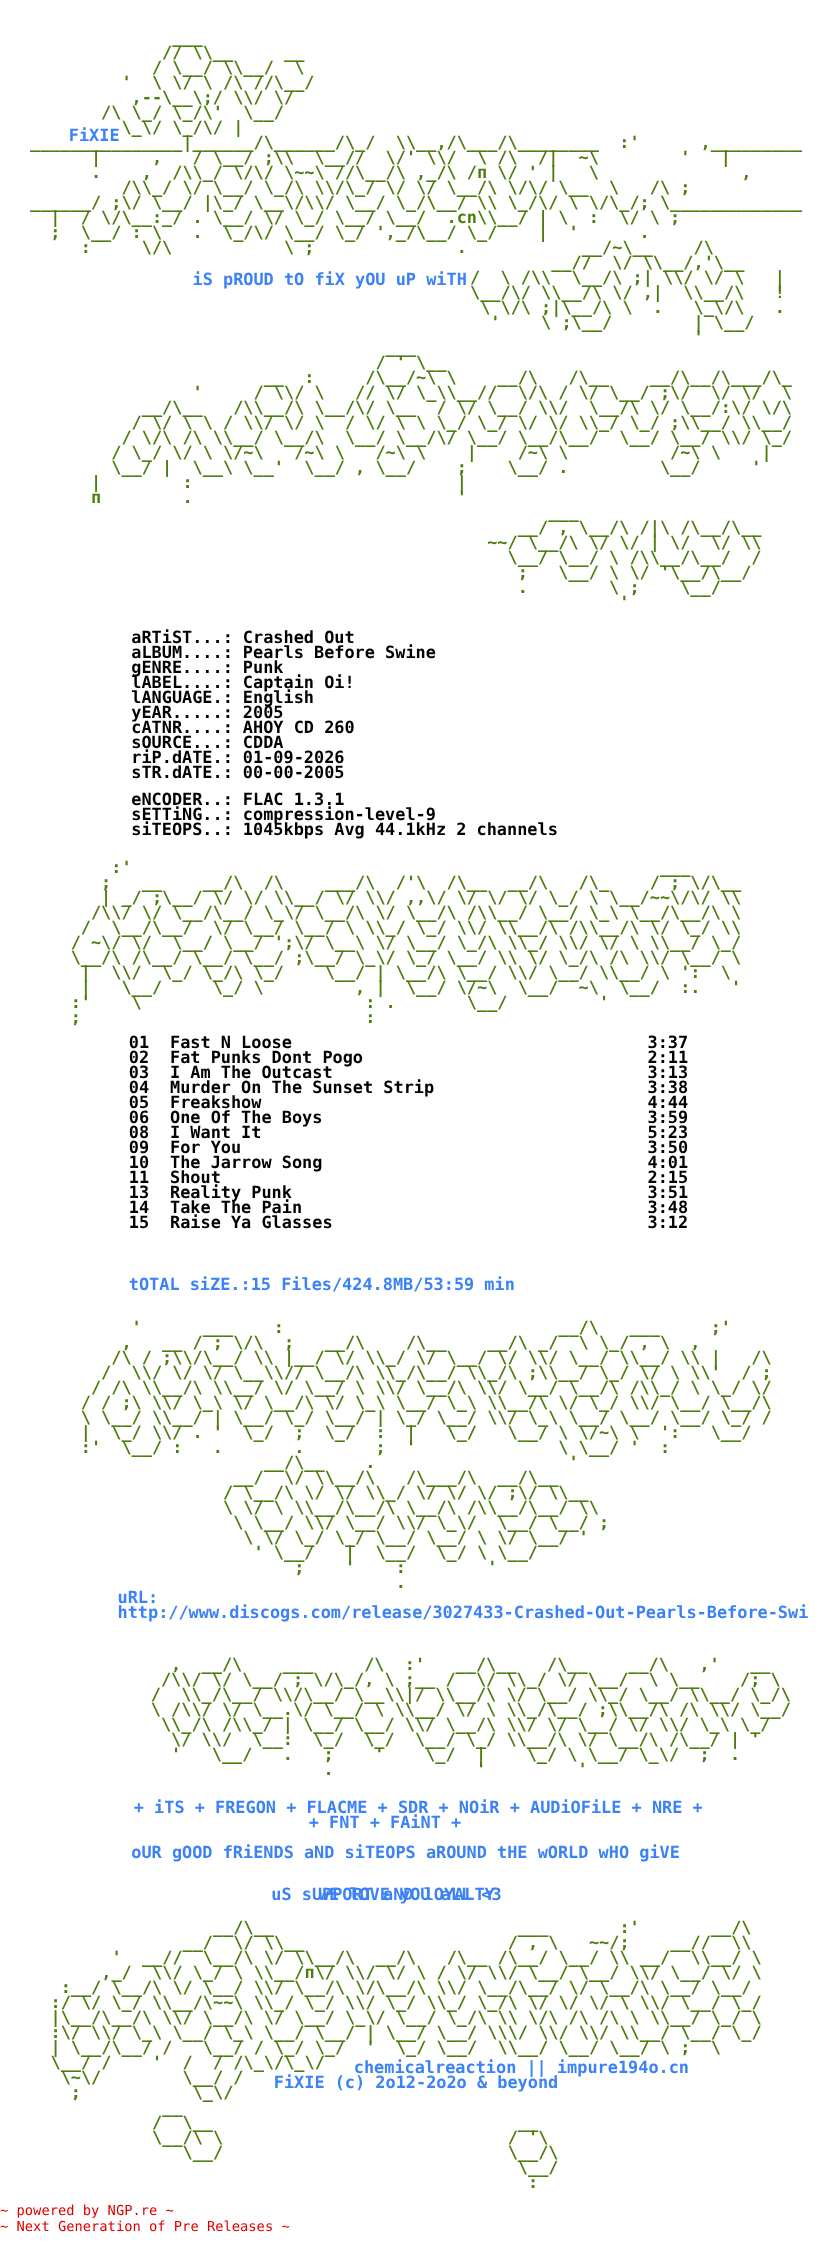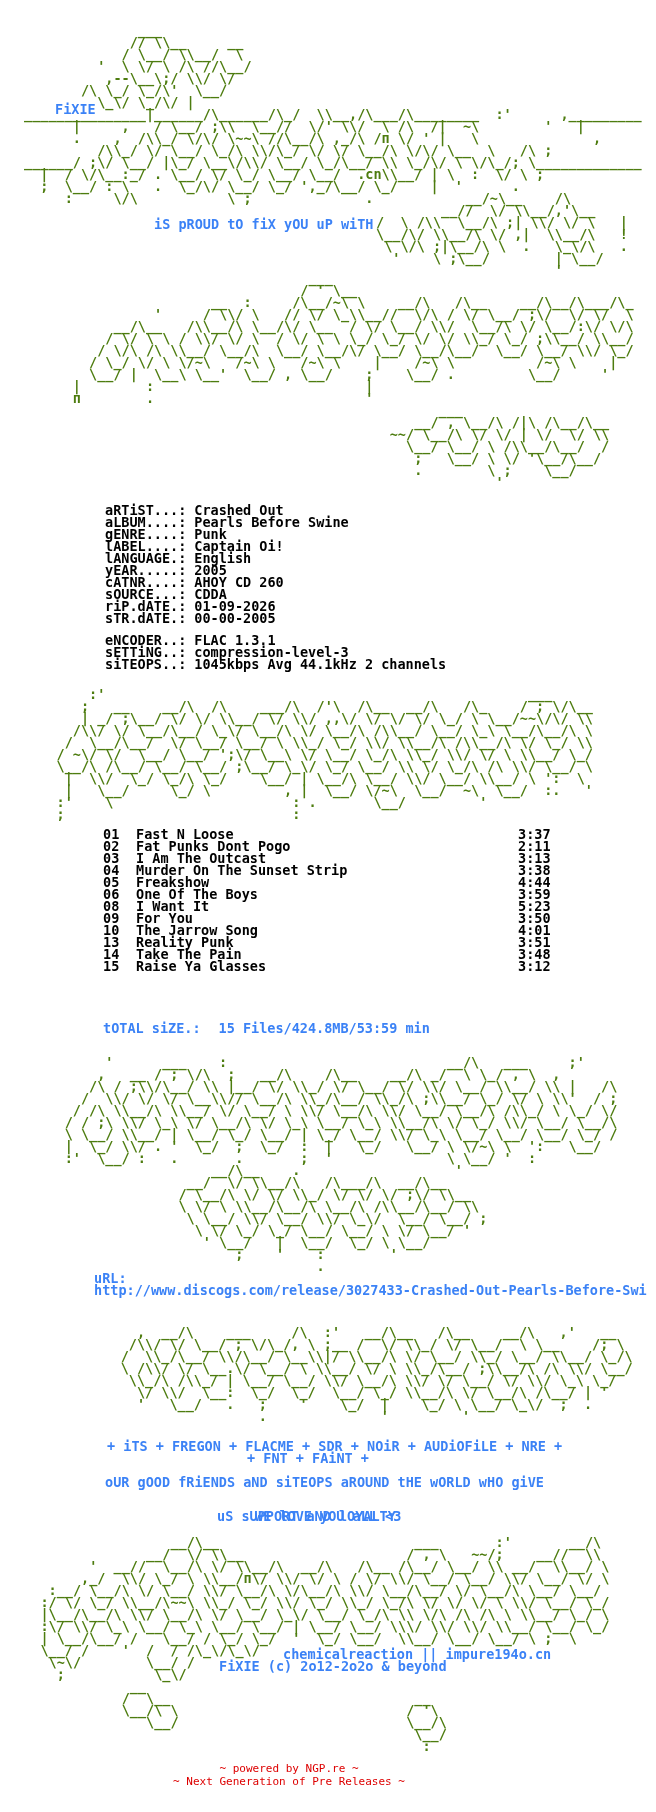--- a/index.html
+++ b/index.html
@@ -8,22 +8,22 @@
   .art{position:absolute;margin:0;font:bold 13.5px/12px "DejaVu Sans Mono", monospace;
        white-space:pre;letter-spacing:0;color:#4d7c0f;}
   .txt{position:absolute;font:bold 13.5px/12px "DejaVu Sans Mono", monospace;
        white-space:pre;color:#3b82f6;}
   .rows{position:absolute;}
   .row{height:12px;white-space:pre;font:bold 13.5px/12px "DejaVu Sans Mono", monospace;}
   .row .v{margin-left:8px;}
   .trow{position:relative;height:12px;font:bold 13.5px/12px "DejaVu Sans Mono", monospace;white-space:pre;}
   .ttitle{position:absolute;left:33px;top:0;}
   .ttime{position:absolute;left:415px;top:0;}
-  .footer-line{position:absolute;left:0;width:548px;text-align:center;
-       font:normal 11px/12px "DejaVu Sans Mono", monospace;color:#dd0000;white-space:pre;padding-left:15px;}
+  .footer-line{position:absolute;left:0;width:548px;text-align:left;
+       font:normal 11px/12px "DejaVu Sans Mono", monospace;color:#dd0000;white-space:pre;}
 </style>
 </head>
 <body>
 
 <div id="nfo">
 
   <pre class="art" style="left:24px;top:24px">              ___
              // \\__     __
             / \__/ \\__/  \
          '  \ \/ \ /\ //\__/
@@ -76,21 +76,21 @@
     <div class="row"><span>lANGUAGE.:</span><span class="v">English</span></div>
     <div class="row"><span>yEAR.....:</span><span class="v">2005</span></div>
     <div class="row"><span>cATNR....:</span><span class="v">AHOY CD 260</span></div>
     <div class="row"><span>sOURCE...:</span><span class="v">CDDA</span></div>
     <div class="row"><span>riP.dATE.:</span><span class="v">01-09-2026</span></div>
     <div class="row"><span>sTR.dATE.:</span><span class="v">00-00-2005</span></div>
   </div>
 
   <div class="rows" style="left:105px;top:634px">
     <div class="row"><span>eNCODER..:</span><span class="v">FLAC 1.3.1</span></div>
-    <div class="row"><span>sETTiNG..:</span><span class="v">compression-level-3</span></div>
+    <div class="row"><span>sETTiNG..:</span><span class="v">compression-level-9</span></div>
     <div class="row"><span>siTEOPS..:</span><span class="v">1045kbps Avg 44.1kHz 2 channels</span></div>
   </div>
 
   <pre class="art" style="left:24px;top:688px">        :'                                                    ___
        ;   __    __/\  /\    ___/\  /'\  /\__  __/\   /\_    / ; \/\__
        | _/ ;\__/ \/ \/ \\__/ \/ \\/ ,,\/ \/ \/ \/ \_/ \ \__/~~\/\/ \\
       /\\/ \/ \__/\__/ \_\/ \__/\ \/ \__/\ /\\__/ \__/ \_\ \__/\__/\ \
      /  \__/\__/  \/ \__/ \__/ \ \\_/ \_/ \\/ \\__/\ /\\__/\ \/ \_/ \\
     / ~\/ \/  \__/ \__/ ';\/ \__\ \/ \__/ \_/\ \\_/ \\/ \/ \ \\__/ \_/
     \__/\ /\__/ \__/ \__/ ;\__/ \_\/ \_/ \__/ \\ \/ \_/\ /\ \\/ \__/ \
@@ -102,26 +102,27 @@
   <div class="rows" style="left:103px;top:828px;width:520px">
     <div class="trow"><span>01</span><span class="ttitle">Fast N Loose</span><span class="ttime">3:37</span></div>
     <div class="trow"><span>02</span><span class="ttitle">Fat Punks Dont Pogo</span><span class="ttime">2:11</span></div>
     <div class="trow"><span>03</span><span class="ttitle">I Am The Outcast</span><span class="ttime">3:13</span></div>
     <div class="trow"><span>04</span><span class="ttitle">Murder On The Sunset Strip</span><span class="ttime">3:38</span></div>
     <div class="trow"><span>05</span><span class="ttitle">Freakshow</span><span class="ttime">4:44</span></div>
     <div class="trow"><span>06</span><span class="ttitle">One Of The Boys</span><span class="ttime">3:59</span></div>
     <div class="trow"><span>08</span><span class="ttitle">I Want It</span><span class="ttime">5:23</span></div>
     <div class="trow"><span>09</span><span class="ttitle">For You</span><span class="ttime">3:50</span></div>
     <div class="trow"><span>10</span><span class="ttitle">The Jarrow Song</span><span class="ttime">4:01</span></div>
+    <div class="trow"><span>11</span><span class="ttitle">Shout</span><span class="ttime">2:15</span></div>
     <div class="trow"><span>13</span><span class="ttitle">Reality Punk</span><span class="ttime">3:51</span></div>
     <div class="trow"><span>14</span><span class="ttitle">Take The Pain</span><span class="ttime">3:48</span></div>
     <div class="trow"><span>15</span><span class="ttitle">Raise Ya Glasses</span><span class="ttime">3:12</span></div>
   </div>
 
-  <div class="txt" style="left:103px;top:1022px"><span>tOTAL siZE.:</span><span class="v" style="margin-left:18px">15 Files/424.8MB/53:59 min</span></div>
+  <div class="txt" style="left:103px;top:1022px"><span>tOTAL siZE.:</span><span class="v" style="margin-left:0">15 Files/424.8MB/53:59 min</span></div>
 
   <pre class="art" style="left:24px;top:1056px">          '      ___    :                           __/\   ___     ;'
          ,   __ / ; \/\  ;   __/\    /\__    __/\ _/  \ \_/ , \  ,
         /\ / ;\\/\__/ \\ |__/ \/ \\_/ \/ \__/ \/ \\/ \__/ \\__/ \\ |   /\
        /  \\/ \/ \/ \__\\// \__/\ \\_/\__/ \\_/\ ;\\__/ \_/ \/ \ \\'  / ;
       / /\ \\__/\ \\__/ \/ \__/ \ \\/ \__/\ \\/ \__/ \__/\ /\\_/ \ \_/ \/
      / / ;\ \\/ \_\ \/ \__/\ \/ \_\ \__/ \_\ \\__/\ \/ \_/ \\/ \__/ \__/\
      \ \__/ \\__/ | \__/ \_/ \__/ | \_/ \__/ \\/ \_\ \__/ \__/ \__/ \_/ /
      |  \_/ \\/ . '  \_/  ;  \_/  :  |   \_/   \__/ \ \/~\ \  ':   \__/
      :'  \__/ :   .       .       ;  '              \ \__/ '  :

